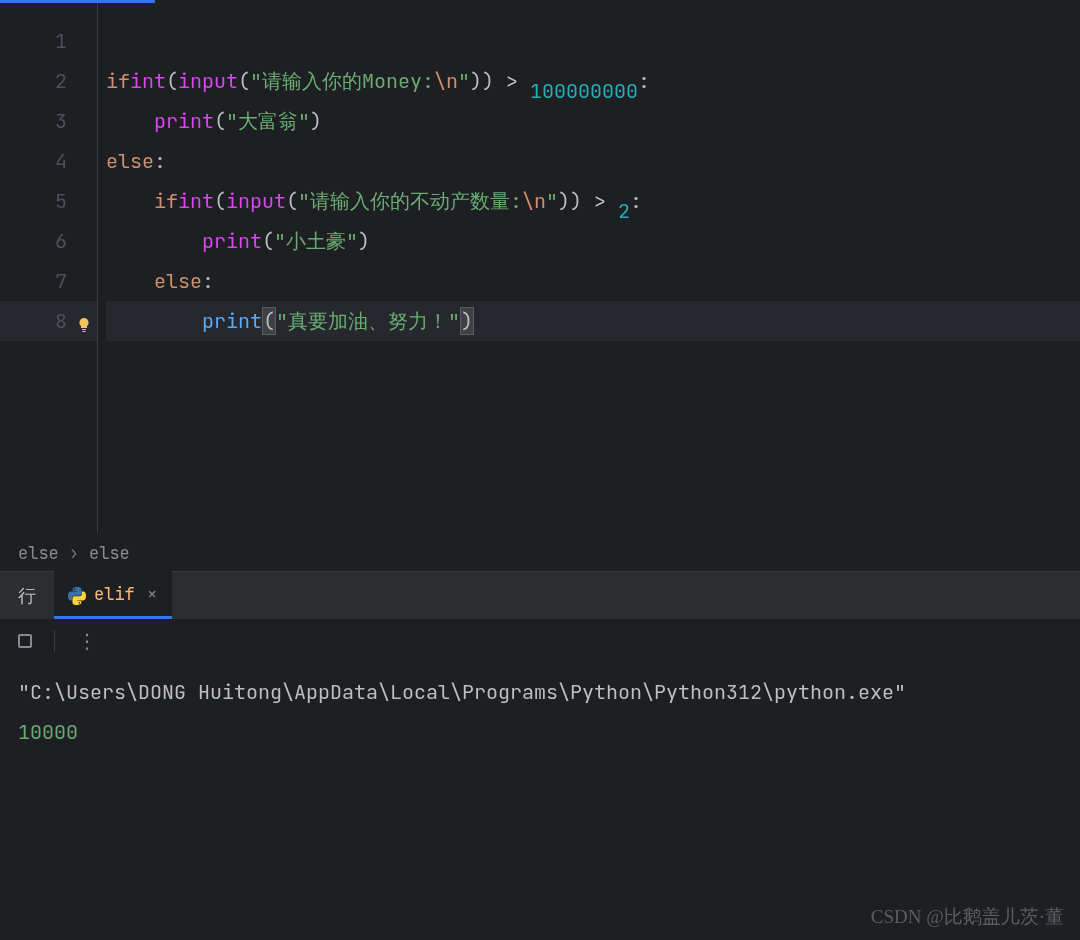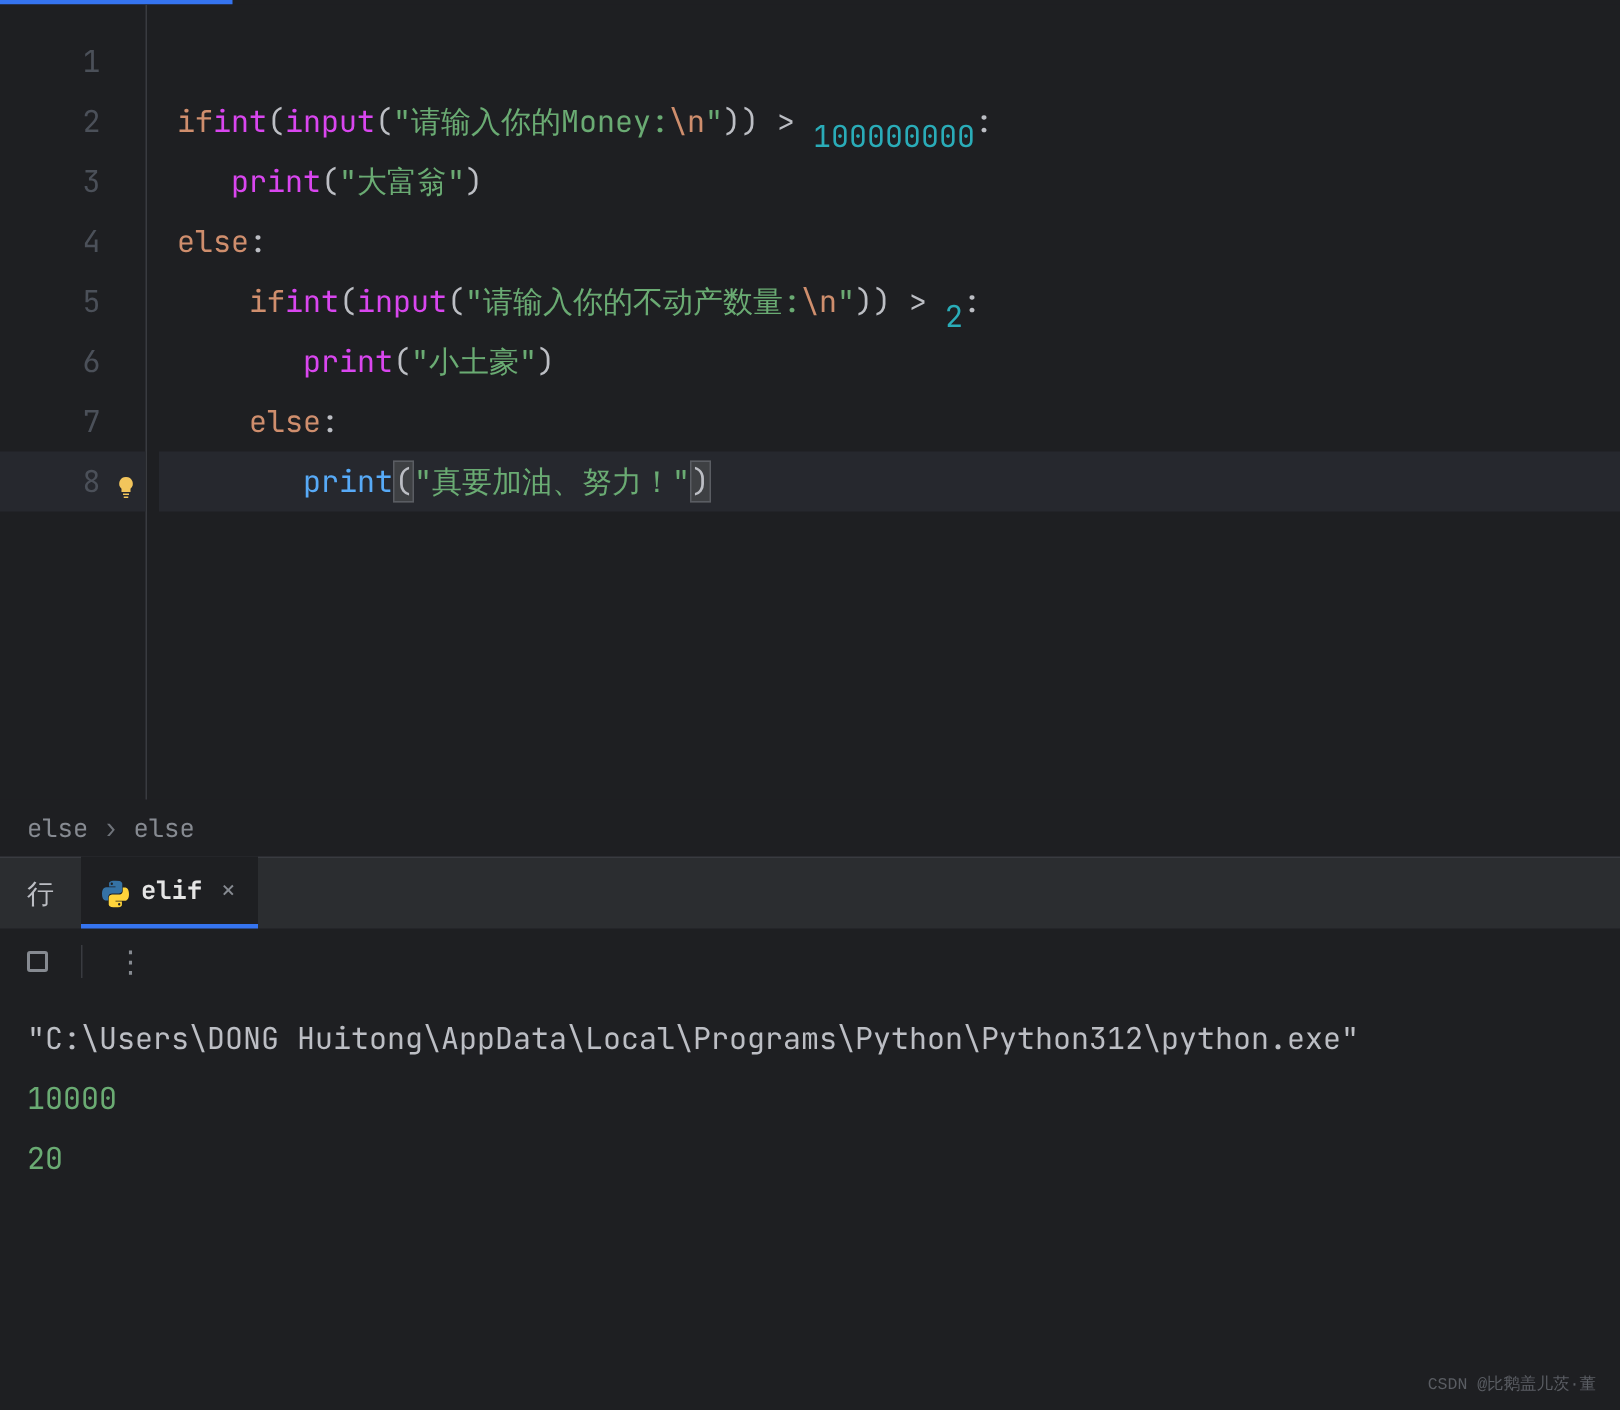--- a/index.html
+++ b/index.html
@@ -76,21 +76,21 @@
     .code-line {
       height: 40px;
       display: flex;
       align-items: center;
       font-size: 20px;
       white-space: pre;
     }
     .code-line.highlighted {
       background: #26282e;
     }
-    .kw { color: #cf8e6d; margin-left: 12px; }
+    .kw { color: #cf8e6d; }
     .fn { color: #57aaf7; }
     .builtin { color: #d946ef; }
     .str { color: #6aab73; }
     .num { color: #2aacb8; margin-top: 19px; }
     .op { color: #bcbec4; }
     .paren { color: #bcbec4; }
     .esc { color: #cf8e6d; }
     .cursor-bracket {
       background: #3e4043;
       border: 1px solid #5a5d63;
@@ -138,23 +138,22 @@
       background: #1e1f22;
       border-bottom: 3px solid #3574f0;
       gap: 8px;
       cursor: pointer;
     }
     .python-icon {
       width: 18px;
       height: 18px;
     }
     .tab-label {
-      color: #e5e5e5;
+      color: #fdba74;
       font-size: 17px;
-      font-weight: bold;
     }
     .tab-close {
       color: #868a91;
       font-size: 18px;
       margin-left: 4px;
       cursor: pointer;
     }
     .terminal-toolbar {
       height: 42px;
       display: flex;
@@ -189,22 +188,22 @@
       color: #bcbec4;
     }
     .term-input {
       color: #6aab73;
     }
     .watermark {
       position: absolute;
       bottom: 10px;
       right: 16px;
       color: #5a5d63;
-      font-size: 11px;
-      font-family: Liberation Mono, monospace;
+      font-size: 19px;
+      font-family: Liberation Serif, serif;
     }
   </style>
 </head>
 <body>
 
 <div class="editor-container">
   <div class="progress-bar">
     <div class="progress-fill"></div>
   </div>
 
@@ -262,18 +261,17 @@
 
     <div class="terminal-toolbar">
       <div class="stop-btn"></div>
       <div class="toolbar-sep"></div>
       <div class="more-dots">⋮</div>
     </div>
 
     <div class="terminal-output">
       <div class="term-line">"C:\Users\DONG Huitong\AppData\Local\Programs\Python\Python312\python.exe"</div>
       <div class="term-input">10000</div>
-      <div class="term-input">20</div>
     </div>
   </div>
 </div>
 
 <div class="watermark">CSDN @比鹅盖儿茨·董</div>
 
 </body></html>

